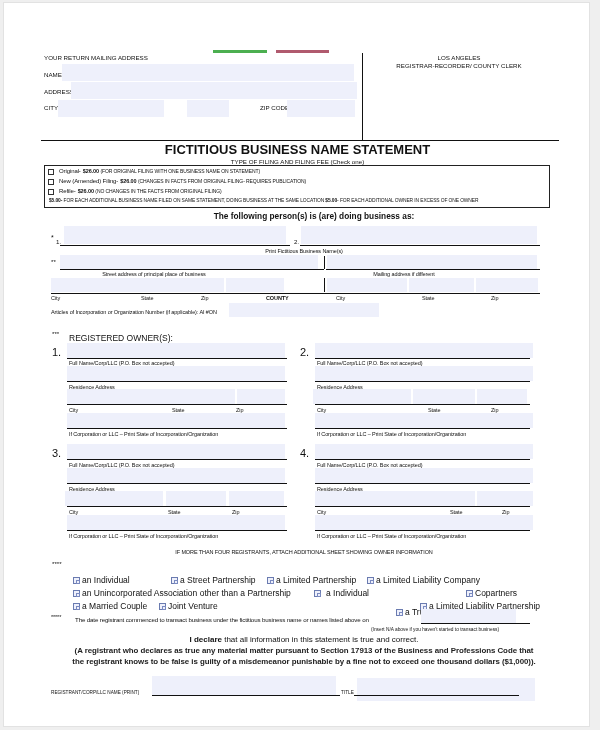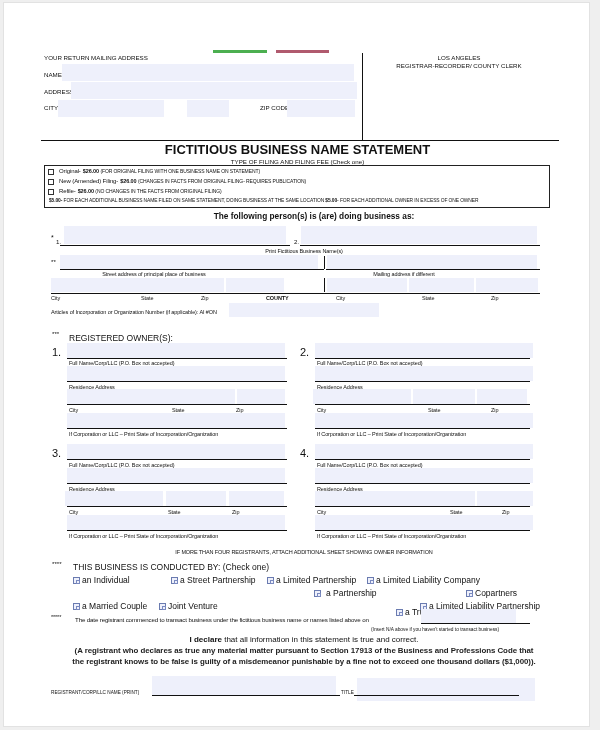--- a/index.html
+++ b/index.html
@@ -172,28 +172,28 @@
   <div class="abs t5" style="left:313px;top:506px;">City</div>
   <div class="abs t5" style="left:446px;top:506px;">State</div>
   <div class="abs t5" style="left:498px;top:506px;">Zip</div>
   <div class="field" style="left:311px;top:512px;width:218px;height:15px;"></div>
   <div class="line" style="left:311px;top:527px;width:215px;"></div>
   <div class="abs t5" style="left:313px;top:530px;">If Corporation or LLC – Print State of Incorporation/Organization</div>
 
   <div class="abs t5 center" style="left:0;top:546px;width:600px;">IF MORE THAN FOUR REGISTRANTS, ATTACH ADDITIONAL SHEET SHOWING OWNER INFORMATION</div>
 
   <div class="abs t6" style="left:48px;top:557px;">****</div>
-  <div class="abs t8" style="left:69px;top:559px;">THIS BUSINESS IS CONDUCTED BY: (Check one)</div>
 
   <div class="abs t8" style="left:69px;top:572px;"><span class="cb2"></span><span>an Individual</span></div>
   <div class="abs t8" style="left:167px;top:572px;"><span class="cb2"></span><span>a Street Partnership</span></div>
   <div class="abs t8" style="left:263px;top:572px;"><span class="cb2"></span><span>a Limited Partnership</span></div>
   <div class="abs t8" style="left:363px;top:572px;"><span class="cb2"></span><span>a Limited Liability Company</span></div>
 
-  <div class="abs t8" style="left:310px;top:585px;"><span class="cb2" style="margin-right:5px;"></span><span>a Partnership</span></div>
+  <div class="abs t8" style="left:69px;top:585px;"><span class="cb2"></span><span>an Unincorporated Association other than a Partnership</span></div>
+  <div class="abs t8" style="left:310px;top:585px;"><span class="cb2" style="margin-right:5px;"></span><span>a Individual</span></div>
   <div class="abs t8" style="left:392px;top:585px;margin-top:19px;"><span class="cb2"></span><span>a Trust</span></div>
   <div class="abs t8" style="left:462px;top:585px;"><span class="cb2"></span><span>Copartners</span></div>
 
   <div class="abs t8" style="left:69px;top:598px;text-align:center;"><span class="cb2"></span><span>a Married Couple</span></div>
   <div class="abs t8" style="left:155px;top:598px;"><span class="cb2"></span><span>Joint Venture</span></div>
   <div class="abs t8" style="left:416px;top:598px;"><span class="cb2"></span><span>a Limited Liability Partnership</span></div>
 
   <div class="abs t5" style="left:47px;top:611px;">*****</div>
   <div class="abs t6" style="left:71px;top:613px;letter-spacing:-0.15px;">The date registrant commenced to transact business under the fictitious business name or names listed above on</div>
   <div class="field" style="left:417px;top:606px;width:95px;height:14px;"></div>

